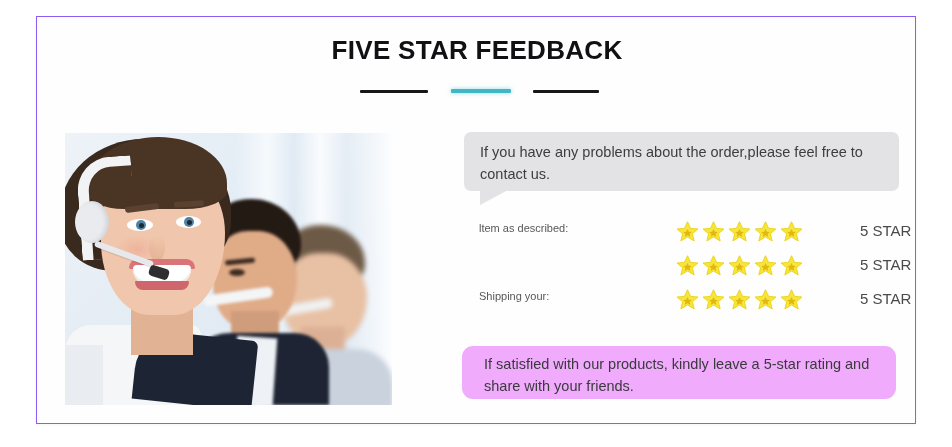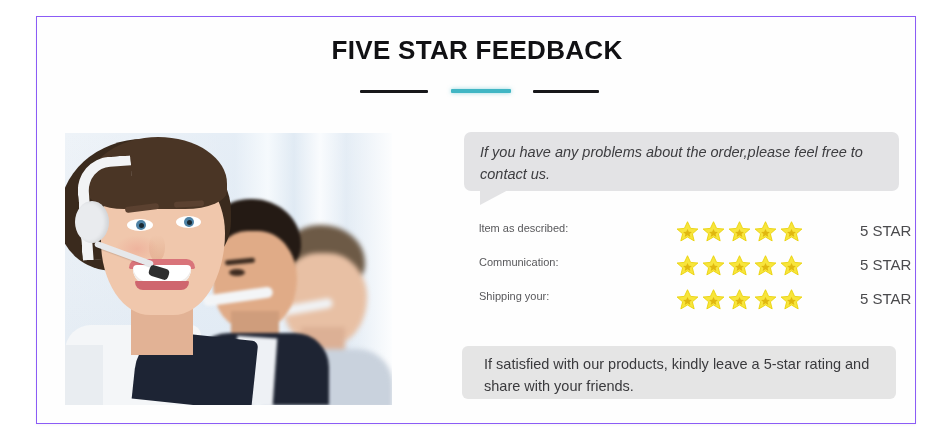--- a/index.html
+++ b/index.html
@@ -239,21 +239,20 @@
   }
   .bubble-text {
     position: absolute;
     left: 16px;
     top: 9px;
     width: 400px;
     font-size: 14.5px;
     line-height: 22px;
     color: #3d3d40;
     font-family: "Liberation Sans", sans-serif;
-    font-style: italic;
   }
 
   
   .ratings {
     position: absolute;
     left: 442px;
     top: 200px;
     width: 420px;
   }
   .rating-row {
@@ -295,22 +294,22 @@
     margin-left: 44px;
   }
 
   
   .note {
     position: absolute;
     left: 425px;
     top: 329px;
     width: 434px;
     height: 53px;
-    background: #e5e5e5;
-    border-radius: 6px;
+    background: #f0abfc;
+    border-radius: 11px;
     box-sizing: border-box;
   }
   .note-text {
     position: absolute;
     left: 22px;
     top: 7px;
     width: 400px;
     font-size: 14.5px;
     line-height: 22px;
     color: #3a3a3d;
@@ -422,21 +421,20 @@
               <svg viewBox="0 0 24 24">
                 <path d="M12 2.6 15 9l7 .6-5.3 4.6 1.7 6.8L12 17.3 5.6 21l1.7-6.8L2 9.6 9 9z" fill="#f8e53c" stroke="#e8d000" stroke-width="0.8" stroke-linejoin="round"></path>
                 <path d="M12 9.6l1.3 2.6 2.9.3-2.2 1.9.7 2.8-2.7-1.5-2.7 1.5.7-2.8-2.2-1.9 2.9-.3z" fill="#d8a800" opacity="0.75"></path>
               </svg>
             </span>
         </div>
         <div class="rating-value">5 STAR</div>
       </div>
 
       <div class="rating-row">
-        <div class="rating-label">Communication:</div>
         <div class="rating-stars">
           <span class="star">
               <svg viewBox="0 0 24 24">
                 <path d="M12 2.6 15 9l7 .6-5.3 4.6 1.7 6.8L12 17.3 5.6 21l1.7-6.8L2 9.6 9 9z" fill="#f8e53c" stroke="#e8d000" stroke-width="0.8" stroke-linejoin="round"></path>
                 <path d="M12 9.6l1.3 2.6 2.9.3-2.2 1.9.7 2.8-2.7-1.5-2.7 1.5.7-2.8-2.2-1.9 2.9-.3z" fill="#d8a800" opacity="0.75"></path>
               </svg>
             </span>
           <span class="star">
               <svg viewBox="0 0 24 24">
                 <path d="M12 2.6 15 9l7 .6-5.3 4.6 1.7 6.8L12 17.3 5.6 21l1.7-6.8L2 9.6 9 9z" fill="#f8e53c" stroke="#e8d000" stroke-width="0.8" stroke-linejoin="round"></path>

